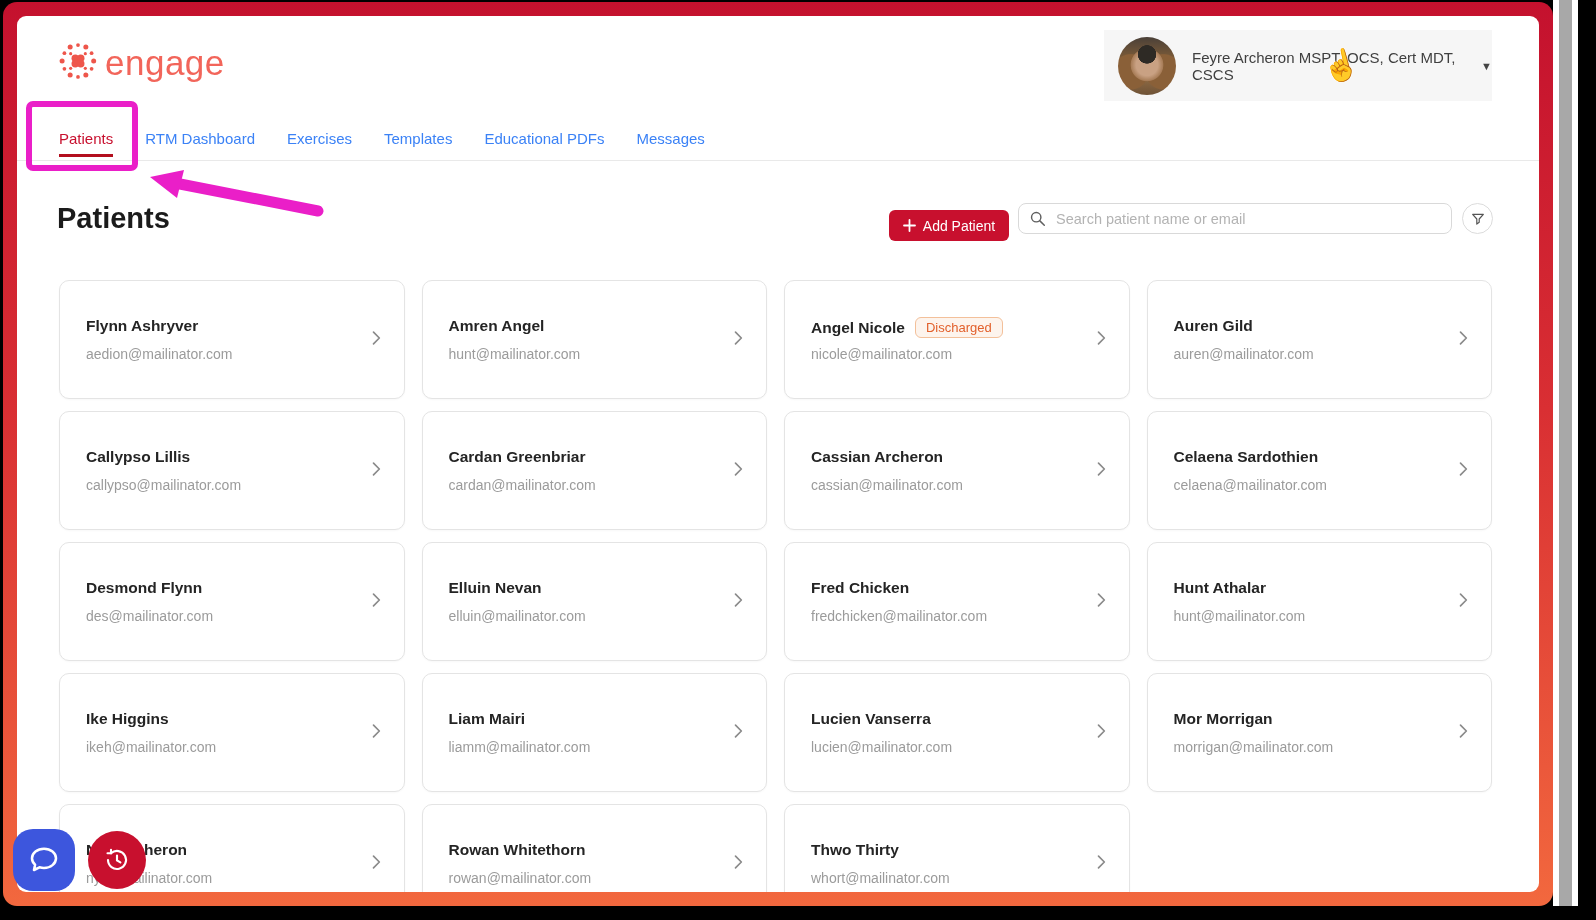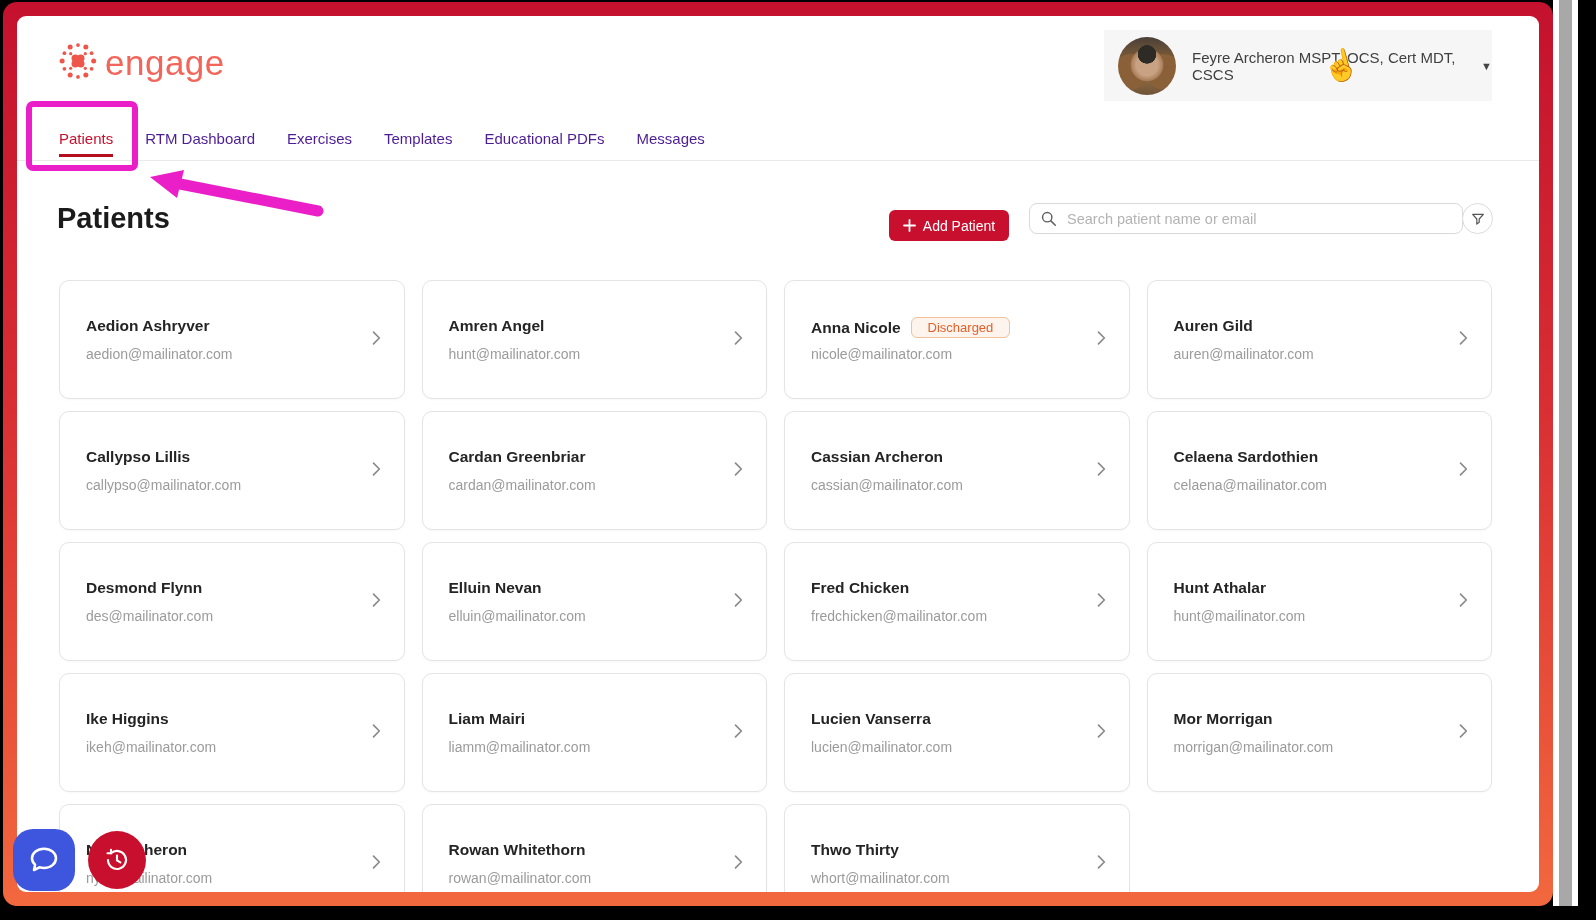--- a/index.html
+++ b/index.html
@@ -37,33 +37,33 @@
       linear-gradient(180deg,#4a4038 0%,#7a5a38 35%,#8f6b44 70%,#6e5236 100%);
   }
   .profile-name{font-size:15px;color:#3f3f3f;}
   .caret{font-size:11px;color:#444;margin-left:2px;}
   
   .tabbar{
     position:absolute;left:0;top:100px;width:100%;height:45px;
     border-bottom:1px solid #e9e9e9;display:flex;align-items:center;
     padding-left:42px;gap:32px;box-sizing:border-box;
   }
-  .tab{font-size:15px;color:#4c1d95;position:relative;height:100%;display:flex;align-items:center;cursor:pointer;}
+  .tab{font-size:15px;color:#3b82f6;position:relative;height:100%;display:flex;align-items:center;cursor:pointer;}
   .tab.active{color:#c8102e;}
   .tab.active::after{content:"";position:absolute;left:0;right:0;bottom:3px;height:3px;background:#b30f1e;}
   
   .page-title{position:absolute;left:40px;top:186px;font-size:29px;font-weight:bold;color:#1b1b1b;}
   .btn-add{
     position:absolute;left:872px;top:187px;width:120px;height:31px;background:#c8102e;border:none;
     border-radius:6px;color:#fff;font-size:14px;display:flex;align-items:center;justify-content:center;gap:7px;
     font-family:"Liberation Sans",sans-serif;cursor:pointer;margin-top:7px;
   }
   .search-box{
     position:absolute;left:1001px;top:187px;width:434px;height:31px;border:1px solid #d9d9d9;border-radius:8px;
-    box-sizing:border-box;display:flex;align-items:center;gap:8px;padding:4px 10px;background:#fff;margin-left:11px;
+    box-sizing:border-box;display:flex;align-items:center;gap:8px;padding:4px 10px;background:#fff;
   }
   .search-box input{
     border:none;outline:none;flex:1;font-size:14.5px;color:#333;font-family:"Liberation Sans",sans-serif;
   }
   .search-box input::placeholder{color:#b3b3b3;}
   .btn-filter{
     position:absolute;left:1445px;top:187px;width:31px;height:31px;border-radius:50%;
     border:1px solid #dcdcdc;background:#fff;display:flex;align-items:center;justify-content:center;cursor:pointer;
   }
   
@@ -72,21 +72,21 @@
     display:grid;grid-template-columns:repeat(4,1fr);column-gap:17px;row-gap:12px;grid-auto-rows:119px;
   }
   .card{
     position:relative;background:#fff;border:1px solid #e4e4e4;border-radius:10px;
     box-shadow:0 1px 2px rgba(0,0,0,.03);cursor:pointer;box-sizing:border-box;
   }
   .card-name-row{position:absolute;left:26px;top:36px;display:flex;align-items:center;gap:10px;}
   .card-name{font-size:15.5px;font-weight:bold;color:#242424;white-space:nowrap;}
   .badge{
     font-size:13px;color:#e2602c;background:#fdf4ed;border:1px solid #f3c09a;border-radius:6px;
-    padding:2px 16px;white-space:nowrap;
+    padding:2px 10px;white-space:nowrap;
   }
   .card-email{position:absolute;left:26px;top:65px;font-size:14px;color:#9b9b9b;white-space:nowrap;}
   .card-chev{position:absolute;right:18px;top:50%;transform:translateY(-50%);}
   
   .chat-fab{
     position:absolute;left:13px;top:829px;width:62px;height:62px;border-radius:20px;background:#3d56dd;
     display:flex;align-items:center;justify-content:center;z-index:50;cursor:pointer;border:none;
   }
   .history-fab{
     position:absolute;left:88px;top:831px;width:58px;height:58px;border-radius:50%;background:#c8102e;
@@ -175,21 +175,21 @@
       <span style="display:flex;">
         <svg width="16" height="16" viewBox="0 0 24 24">
             <path d="M4 5h16l-6.2 7v5l-3.6 2.6V12L4 5z" fill="none" stroke="#555" stroke-width="1.8" stroke-linejoin="round"></path>
           </svg>
       </span>
     </button>
 
     <div class="grid" id="patient-grid">
   <div class="card">
     <div class="card-name-row">
-      <span class="card-name">Aedion Ashryver</span>
+      <span class="card-name">Flynn Ashryver</span>
 
     </div>
     <span class="card-email">aedion@mailinator.com</span>
     <span class="card-chev">
       <svg width="20" height="20" viewBox="0 0 24 24">
               <path d="M9 5l7 7-7 7" fill="none" stroke="#8a8a8a" stroke-width="2" stroke-linecap="round" stroke-linejoin="round"></path>
             </svg>
     </span>
   </div>
 
@@ -201,21 +201,21 @@
     <span class="card-email">hunt@mailinator.com</span>
     <span class="card-chev">
       <svg width="20" height="20" viewBox="0 0 24 24">
               <path d="M9 5l7 7-7 7" fill="none" stroke="#8a8a8a" stroke-width="2" stroke-linecap="round" stroke-linejoin="round"></path>
             </svg>
     </span>
   </div>
 
   <div class="card">
     <div class="card-name-row">
-      <span class="card-name">Anna Nicole</span>
+      <span class="card-name">Angel Nicole</span>
       <span class="badge">Discharged</span>
     </div>
     <span class="card-email">nicole@mailinator.com</span>
     <span class="card-chev">
       <svg width="20" height="20" viewBox="0 0 24 24">
               <path d="M9 5l7 7-7 7" fill="none" stroke="#8a8a8a" stroke-width="2" stroke-linecap="round" stroke-linejoin="round"></path>
             </svg>
     </span>
   </div>
 

